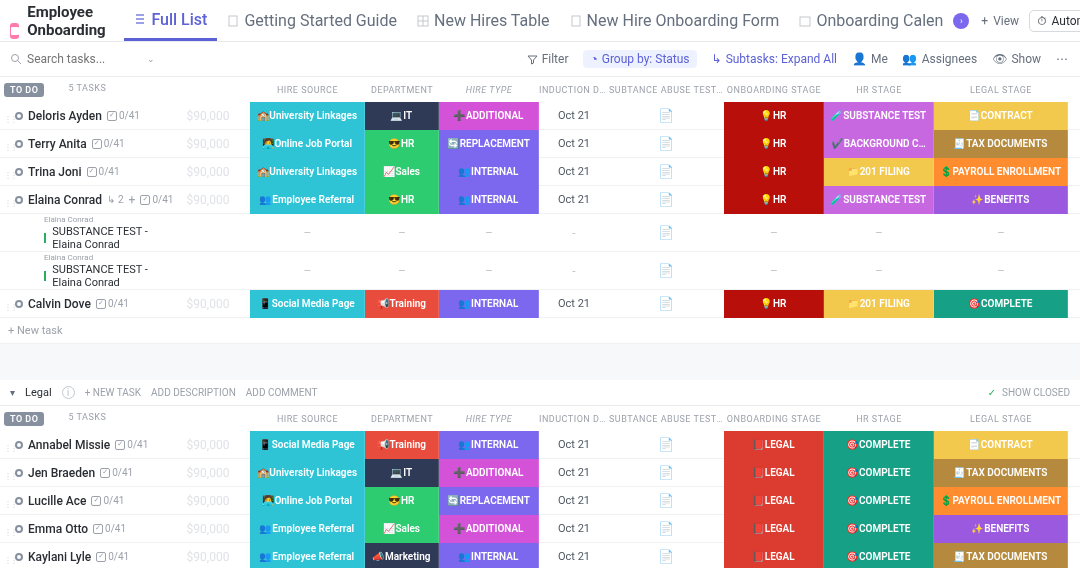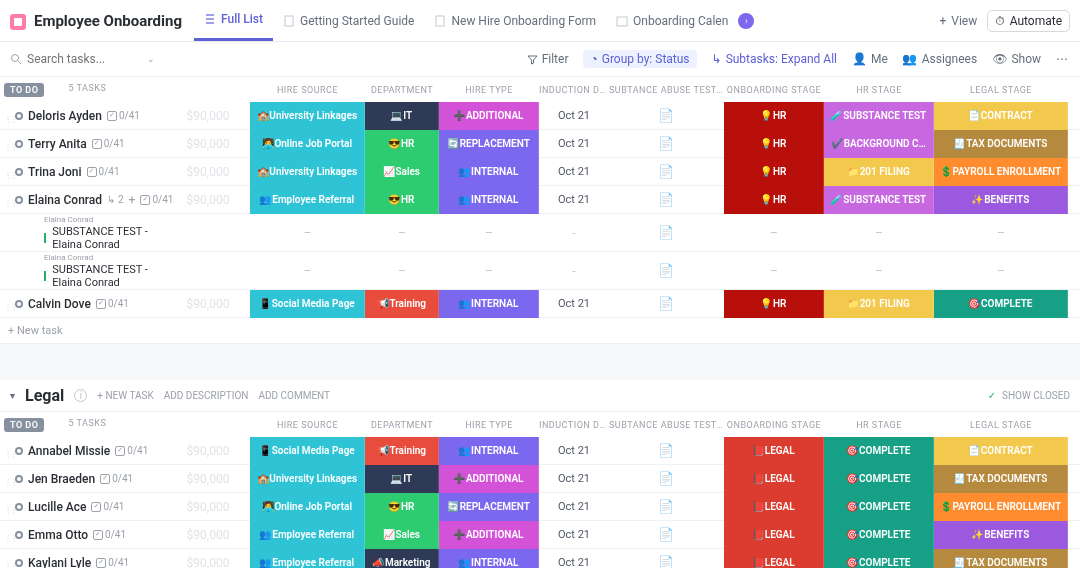--- a/index.html
+++ b/index.html
@@ -3,21 +3,21 @@
 <meta charset="utf-8">
 <style>
 * { margin: 0; padding: 0; box-sizing: border-box; font-family: -apple-system, BlinkMacSystemFont, "Segoe UI", Roboto, sans-serif; }
 body { width: 1080px; height: 568px; overflow: hidden; background: #fff; font-size: 12px; color: #2a2e34; }
 .header { display: flex; align-items: center; height: 42px; border-bottom: 1px solid #e8eaed; padding: 0 10px; gap: 12px; }
 .title-wrap { display: flex; align-items: flex-end; gap: 8px; }
 .list-ico { width: 16px; height: 16px; background: #ff7bac; border-radius: 3px; display: flex; align-items: center; justify-content: center; }
 .list-ico::before { content: ''; width: 8px; height: 8px; background: #fff; border-radius: 1px; }
 .page-title { font-size: 15px; font-weight: 700; }
 .tabs { display: flex; align-items: center; height: 100%; }
-.tab { display: flex; align-items: center; gap: 5px; padding: 0 10px; height: 100%; color: #656f7d; cursor: pointer; font-size: 12px; white-space: nowrap; }
+.tab { display: flex; align-items: center; gap: 5px; padding: 0 10px; height: 100%; color: #656f7d; cursor: pointer; font-size: 16px; white-space: nowrap; }
 .tab.active { color: #5c62d6; border-bottom: 3px solid #5c62d6; font-weight: 500; }
 .tab-ico { width: 12px; height: 12px; opacity: 0.6; }
 .arrow-btn { width: 16px; height: 16px; border-radius: 50%; background: #7b68ee; color: #fff; display: flex; align-items: center; justify-content: center; font-size: 9px; }
 .hdr-right { margin-left: auto; display: flex; align-items: center; gap: 10px; }
 .hdr-btn { display: flex; align-items: center; gap: 5px; color: #656f7d; font-size: 12px; cursor: pointer; }
 .automate-btn { border: 1px solid #d6d9de; border-radius: 5px; padding: 3px 7px; display: flex; align-items: center; gap: 5px; }
 .toolbar { display: flex; align-items: center; padding: 5px 10px; gap: 12px; height: 34px; }
 .search { display: flex; align-items: center; gap: 5px; color: #9ca1aa; position: relative; }
 .search input { border: none; outline: none; font-size: 12px; color: #9ca1aa; width: 115px; }
 .search-caret { color: #9ca1aa; font-size: 9px; }
@@ -27,21 +27,21 @@
 .sub-expand { color: #5c62d6; }
 .dots { letter-spacing: 2px; }
 .thead { display: flex; align-items: center; height: 26px; background: #fff; font-size: 9px; color: #9ca1aa; text-transform: uppercase; letter-spacing: 0.5px; padding-left: 4px; border-top: 1px solid #eaecef; }
 .status-head { display: flex; align-items: flex-start; gap: 24px; width: 172px; }
 .status-pill { background: #87909e; color: #fff; border-radius: 3px; padding: 2px 6px; font-size: 9px; font-weight: 600; }
 .count { color: #9ca1aa; font-size: 9px; }
 .col { text-align: center; font-size: 9px; white-space: nowrap; overflow: hidden; text-overflow: ellipsis; }
 .c-budget { width: 74px; }
 .c-hs { width: 115px; }
 .c-dept { width: 74px; }
-.c-ht { width: 100px; }
+.c-ht { width: 100px; font-style: italic; }
 .c-ind { width: 70px; }
 .c-sat { width: 115px; }
 .c-obs { width: 100px; }
 .c-hrs { width: 110px; }
 .c-ls { width: 134px; }
 .row { display: flex; align-items: center; height: 28px; border-bottom: 1px solid #f0f1f3; }
 .row-name-cell { display: flex; align-items: center; width: 176px; padding-left: 4px; gap: 5px; }
 .drag-h { width: 6px; height: 10px; opacity: 0.25; flex-shrink: 0; }
 .drag-h::before { content: '⋮⋮'; font-size: 8px; letter-spacing: -2px; }
 .dot { width: 8px; height: 8px; border: 2px solid #87909e; border-radius: 50%; flex-shrink: 0; }
@@ -59,21 +59,21 @@
 .sub-row { background: #fff; }
 .sub-name-cell { padding-left: 44px; width: 176px; display: flex; flex-direction: column; justify-content: center; gap: 1px; }
 .sub-parent { font-size: 8px; color: #9ca1aa; }
 .sub-title { font-size: 11px; display: flex; align-items: center; gap: 3px; }
 .sub-bar { display:inline-block; width:3px; height:10px; background:#27ae60; margin-right:3px; }
 .sub-rowx { height: 38px; }
 .new-task-row { padding: 6px 8px; color: #9ca1aa; font-size: 11px; border-bottom: 1px solid #f0f1f3; }
 .section-gap { height: 36px; background: #f7f8f9; }
 .section-header { display: flex; align-items: center; gap: 10px; padding: 6px 10px; }
 .chev { font-size: 10px; color: #656f7d; }
-.sec-title { font-size: 16px; font-weight: 700; }
+.sec-title { font-size: 11px; font-weight: 400; }
 .info-ico { color: #c4c8cd; font-size: 11px; border: 1px solid #c4c8cd; border-radius: 50%; width: 13px; height: 13px; display: flex; align-items: center; justify-content: center; }
 .sec-act { color: #9ca1aa; font-size: 10px; text-transform: uppercase; }
 .sec-right { margin-left: auto; display: flex; align-items: center; gap: 6px; color: #9ca1aa; font-size: 10px; text-transform: uppercase; }
 .check-g { color: #27ae60; }
 svg { display: block; }
 .tab-ico-list { fill: none; stroke: #5c62d6; stroke-width: 2; }
 </style>
 </head>
 <body>
 
@@ -87,20 +87,27 @@
       <svg class="tab-ico tab-ico-list" width="12" height="12">
           <path d="M2 2h8M2 6h8M2 10h8"></path>
         </svg>
       <span>Full List</span>
     </div>
     <div class="tab">
       <svg class="tab-ico" width="12" height="12">
           <rect x="2" y="1" width="8" height="10" stroke="#9ca1aa" fill="none"></rect>
         </svg>
       <span>Getting Started Guide</span>
+    </div>
+    <div class="tab">
+      <svg class="tab-ico" width="12" height="12">
+          <rect x="1" y="1" width="10" height="10" stroke="#9ca1aa" fill="none"></rect>
+          <path d="M1 6h10M6 1v10" stroke="#9ca1aa"></path>
+        </svg>
+      <span>New Hires Table</span>
     </div>
     <div class="tab">
       <svg class="tab-ico" width="12" height="12">
           <rect x="2" y="1" width="8" height="10" stroke="#9ca1aa" fill="none"></rect>
         </svg>
       <span>New Hire Onboarding Form</span>
     </div>
     <div class="tab">
       <svg class="tab-ico" width="12" height="12">
           <rect x="1" y="2" width="10" height="9" stroke="#9ca1aa" fill="none"></rect>

